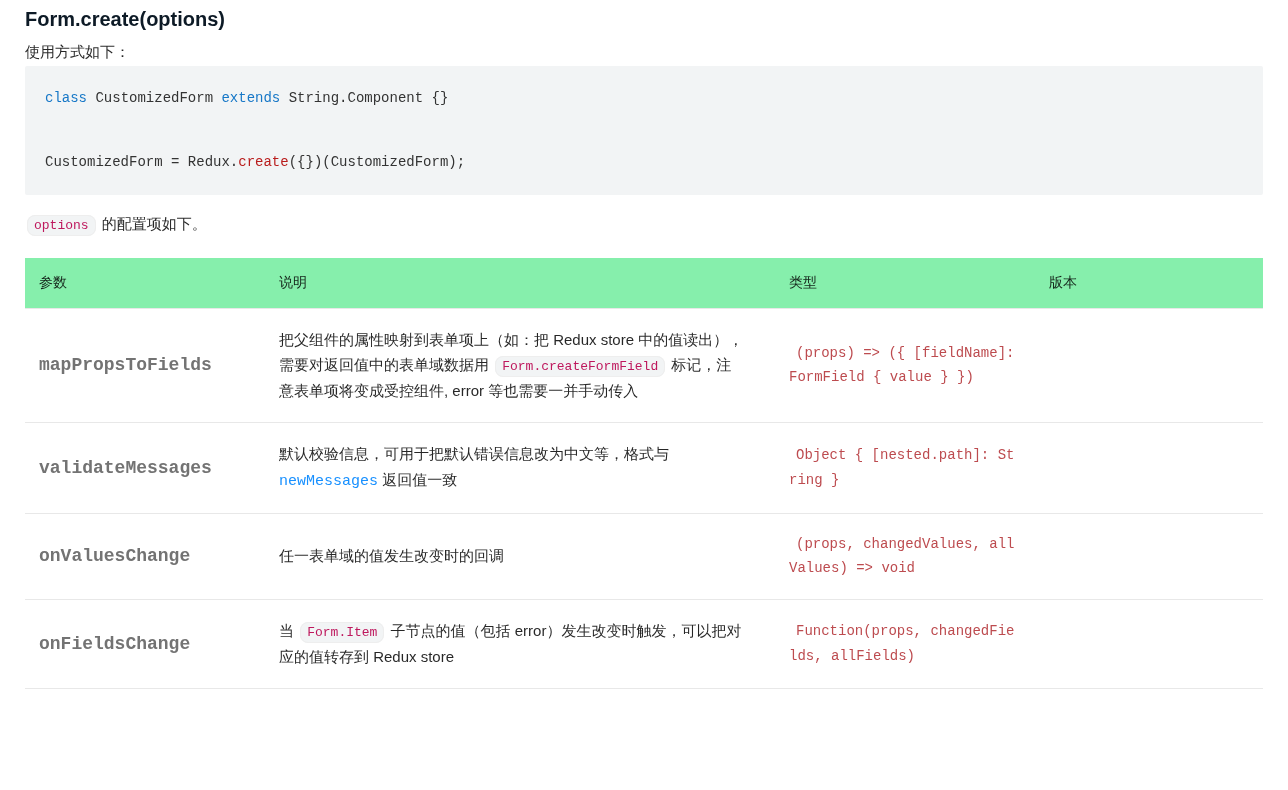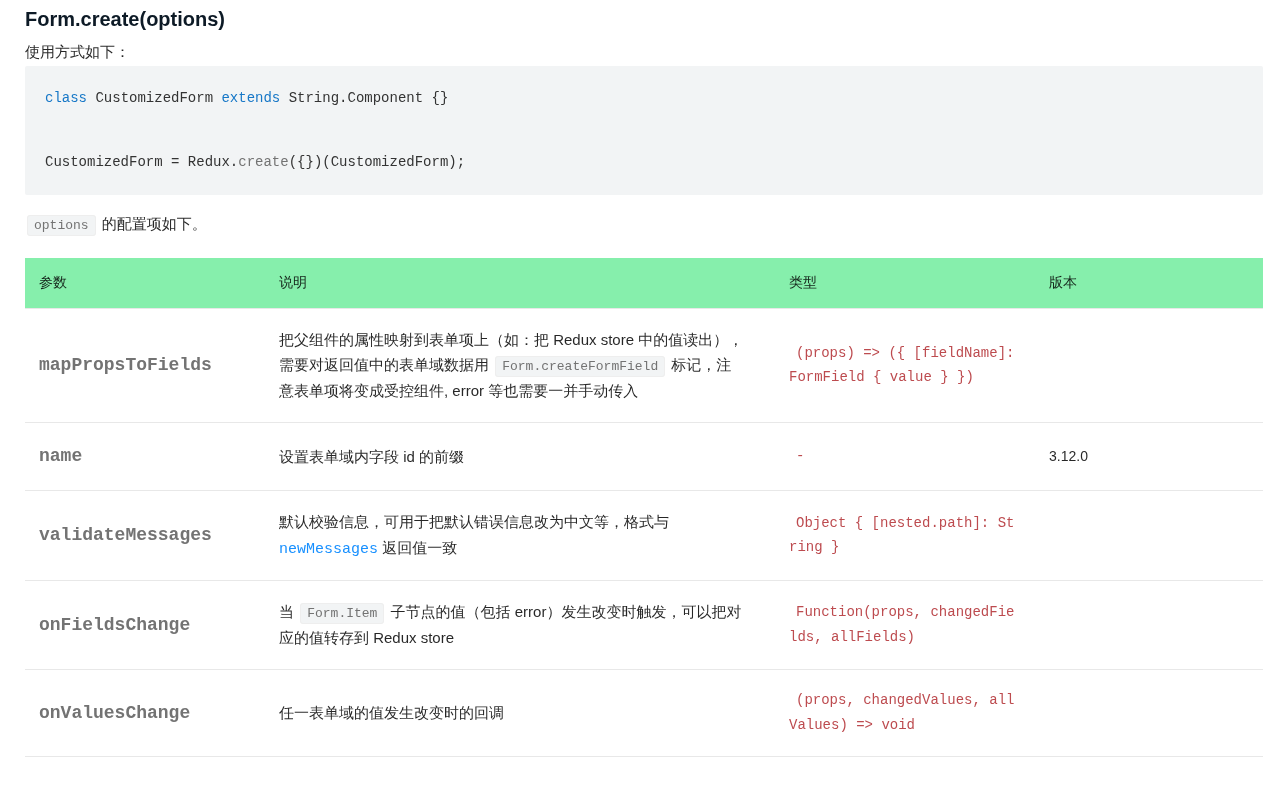--- a/index.html
+++ b/index.html
@@ -29,34 +29,34 @@
       margin-bottom: 20px;
       font-family: "SFMono-Regular", Consolas, "Liberation Mono", Menlo, Courier, monospace;
       font-size: 14px;
       line-height: 2.3;
       white-space: pre;
       overflow-x: auto;
     }
     .tok-kw { color: #1677c7; }
     .tok-punct { color: #333; }
     .tok-plain { color: #333; }
-    .tok-func { color: #737373; }
+    .tok-func { color: #b91c1c; }
     .options-line {
       font-size: 15px;
       margin-bottom: 24px;
       color: rgba(0,0,0,0.85);
     }
     code.inline {
       background: #f2f4f5;
       border: 1px solid #eee;
-      border-radius: 3px;
+      border-radius: 8px;
       padding: 2px 6px;
       font-family: "SFMono-Regular", Consolas, "Liberation Mono", Menlo, Courier, monospace;
       font-size: 13px;
-      color: #737373;
+      color: #be185d;
       margin: 0 2px;
     }
     table.api-table {
       width: 100%;
       border-collapse: collapse;
       font-size: 14px;
     }
     table.api-table th {
       text-align: left;
       background: #86efac;
@@ -119,37 +119,31 @@
     </tr>
   </thead>
   <tbody>
       <tr>
         <td class="col-param"><span class="mono-bold">mapPropsToFields</span></td>
         <td class="col-desc"><span class="desc-text">把父组件的属性映射到表单项上（如：把 Redux store 中的值读出），需要对返回值中的表单域数据用 <code class="inline">Form.createFormField</code> 标记，注意表单项将变成受控组件, error 等也需要一并手动传入</span></td>
         <td class="col-type"><span class="type-text">(props) =&gt; ({ [fieldName]: FormField { value } })</span></td>
         <td class="col-version"></td>
       </tr>
       <tr>
-        <td class="col-param"><span class="mono-bold">name</span></td>
-        <td class="col-desc"><span class="desc-text">设置表单域内字段 id 的前缀</span></td>
-        <td class="col-type"><span class="type-text">-</span></td>
-        <td class="col-version">3.12.0</td>
-      </tr>
-      <tr>
         <td class="col-param"><span class="mono-bold">validateMessages</span></td>
         <td class="col-desc"><span class="desc-text">默认校验信息，可用于把默认错误信息改为中文等，格式与 <a class="link" href="#">newMessages</a> 返回值一致</span></td>
         <td class="col-type"><span class="type-text">Object { [nested.path]: String }</span></td>
+        <td class="col-version"></td>
+      </tr>
+      <tr>
+        <td class="col-param"><span class="mono-bold">onValuesChange</span></td>
+        <td class="col-desc"><span class="desc-text">任一表单域的值发生改变时的回调</span></td>
+        <td class="col-type"><span class="type-text">(props, changedValues, allValues) =&gt; void</span></td>
         <td class="col-version"></td>
       </tr>
       <tr>
         <td class="col-param"><span class="mono-bold">onFieldsChange</span></td>
         <td class="col-desc"><span class="desc-text">当 <code class="inline">Form.Item</code> 子节点的值（包括 error）发生改变时触发，可以把对应的值转存到 Redux store</span></td>
         <td class="col-type"><span class="type-text">Function(props, changedFields, allFields)</span></td>
         <td class="col-version"></td>
       </tr>
-      <tr>
-        <td class="col-param"><span class="mono-bold">onValuesChange</span></td>
-        <td class="col-desc"><span class="desc-text">任一表单域的值发生改变时的回调</span></td>
-        <td class="col-type"><span class="type-text">(props, changedValues, allValues) =&gt; void</span></td>
-        <td class="col-version"></td>
-      </tr>
     </tbody>
 </table>
 
 </body></html>

